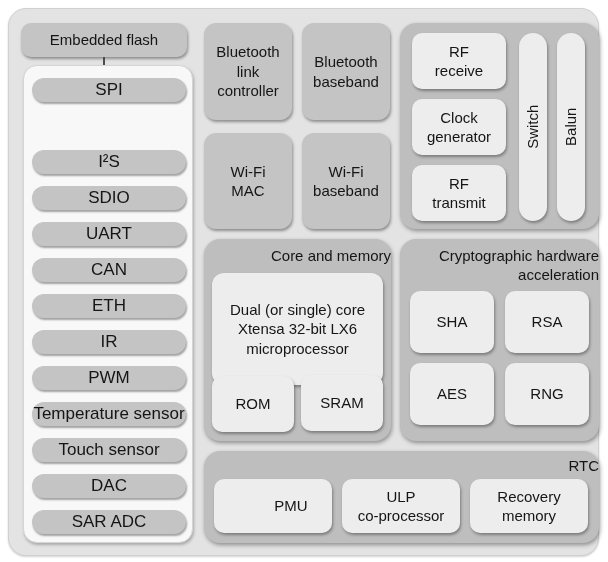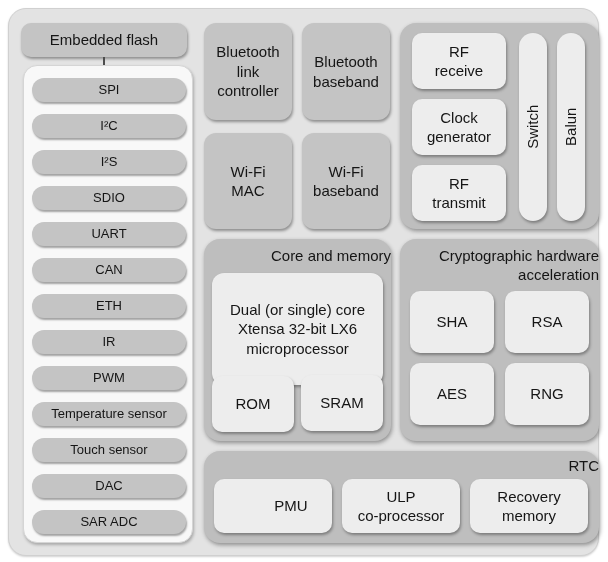--- a/index.html
+++ b/index.html
@@ -32,21 +32,21 @@
   .lightbox {
     background: var(--light-box, #ededed);
     border-radius: 10px;
     box-shadow: 1px 2px 3px rgba(0,0,0,0.35);
   }
   .pill {
     background: var(--gray-box, #c4c4c4);
     border-radius: 12px;
     box-shadow: 1px 2px 2px rgba(0,0,0,0.35);
     left: 8px; width: 154px; height: 24px;
-    font-size: 13px;
+    font-size: 17px;
   }
   .container {
     position: absolute;
     background: var(--container-bg, #bebebe);
     border-radius: 16px;
     box-shadow: 1px 2px 4px rgba(0,0,0,0.38);
   }
   .section-title {
     position: absolute; left: 0; right: 0; top: 8px;
     text-align: right; font-size: 15px; line-height: 1.25;
@@ -101,21 +101,20 @@
 <body>
 
 <div class="stage">
   <div class="chip">
 
     <div class="box flash">Embedded flash</div>
     <div class="connector"></div>
 
     <div class="periph-panel">
       <div class="pill" style="top:12px">SPI</div>
-      <div class="pill" style="top:48px">I²C</div>
       <div class="pill" style="top:84px">I²S</div>
       <div class="pill" style="top:120px">SDIO</div>
       <div class="pill" style="top:156px">UART</div>
       <div class="pill" style="top:192px">CAN</div>
       <div class="pill" style="top:228px">ETH</div>
       <div class="pill" style="top:264px">IR</div>
       <div class="pill" style="top:300px">PWM</div>
       <div class="pill" style="top:336px">Temperature sensor</div>
       <div class="pill" style="top:372px">Touch sensor</div>
       <div class="pill" style="top:408px">DAC</div>

